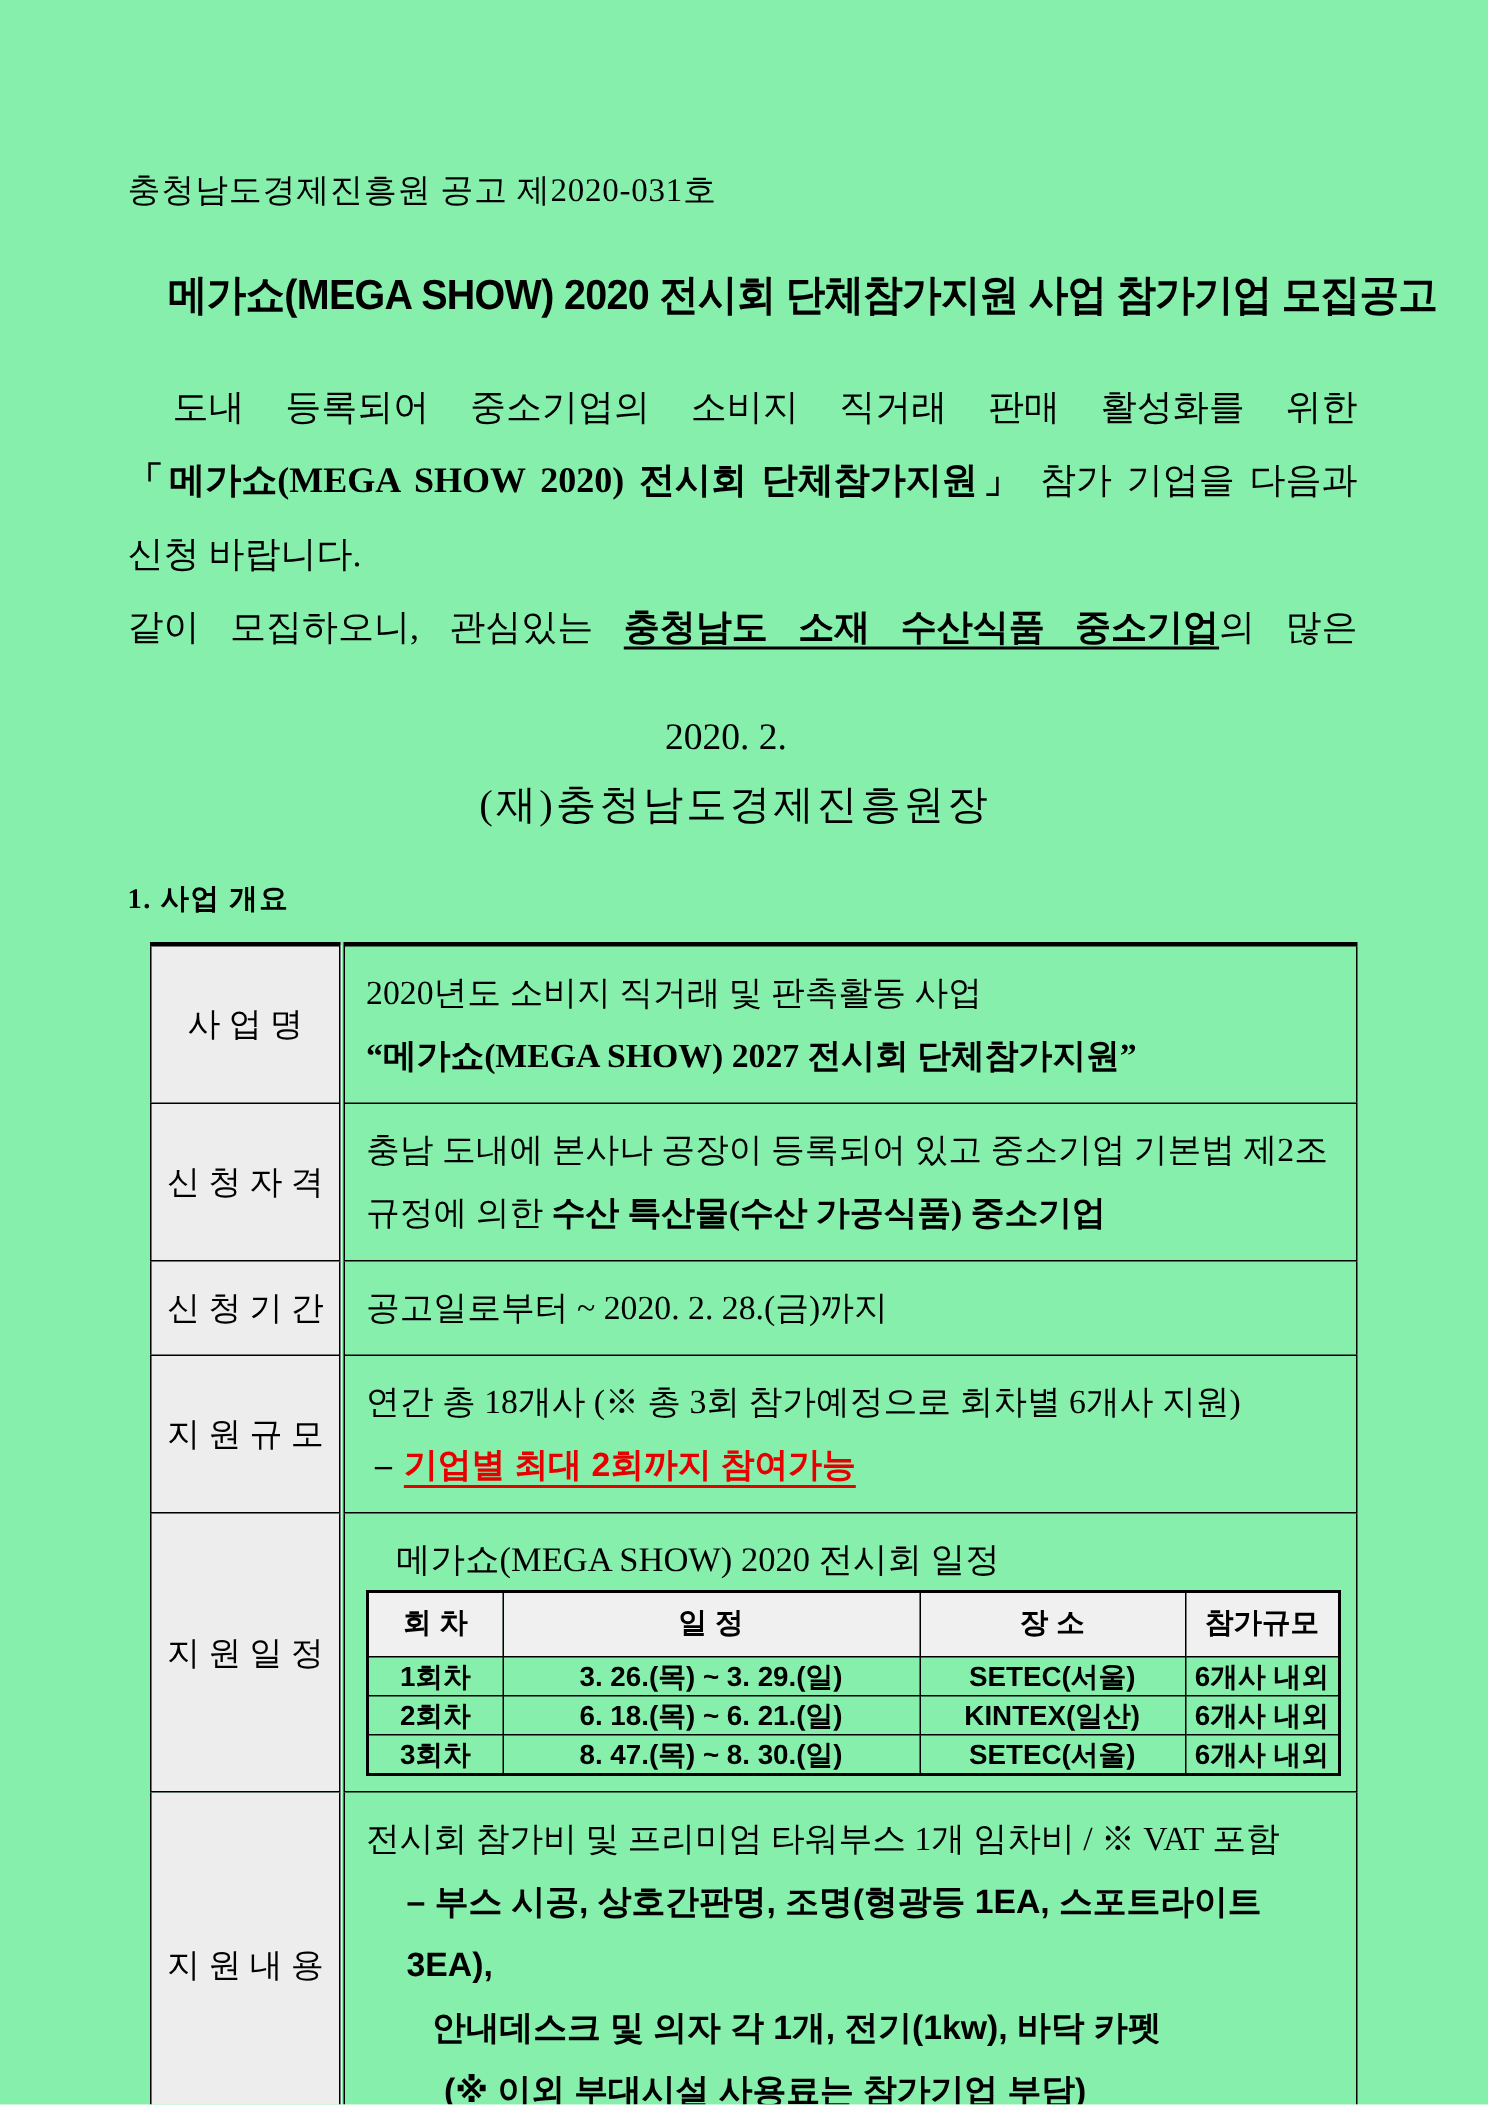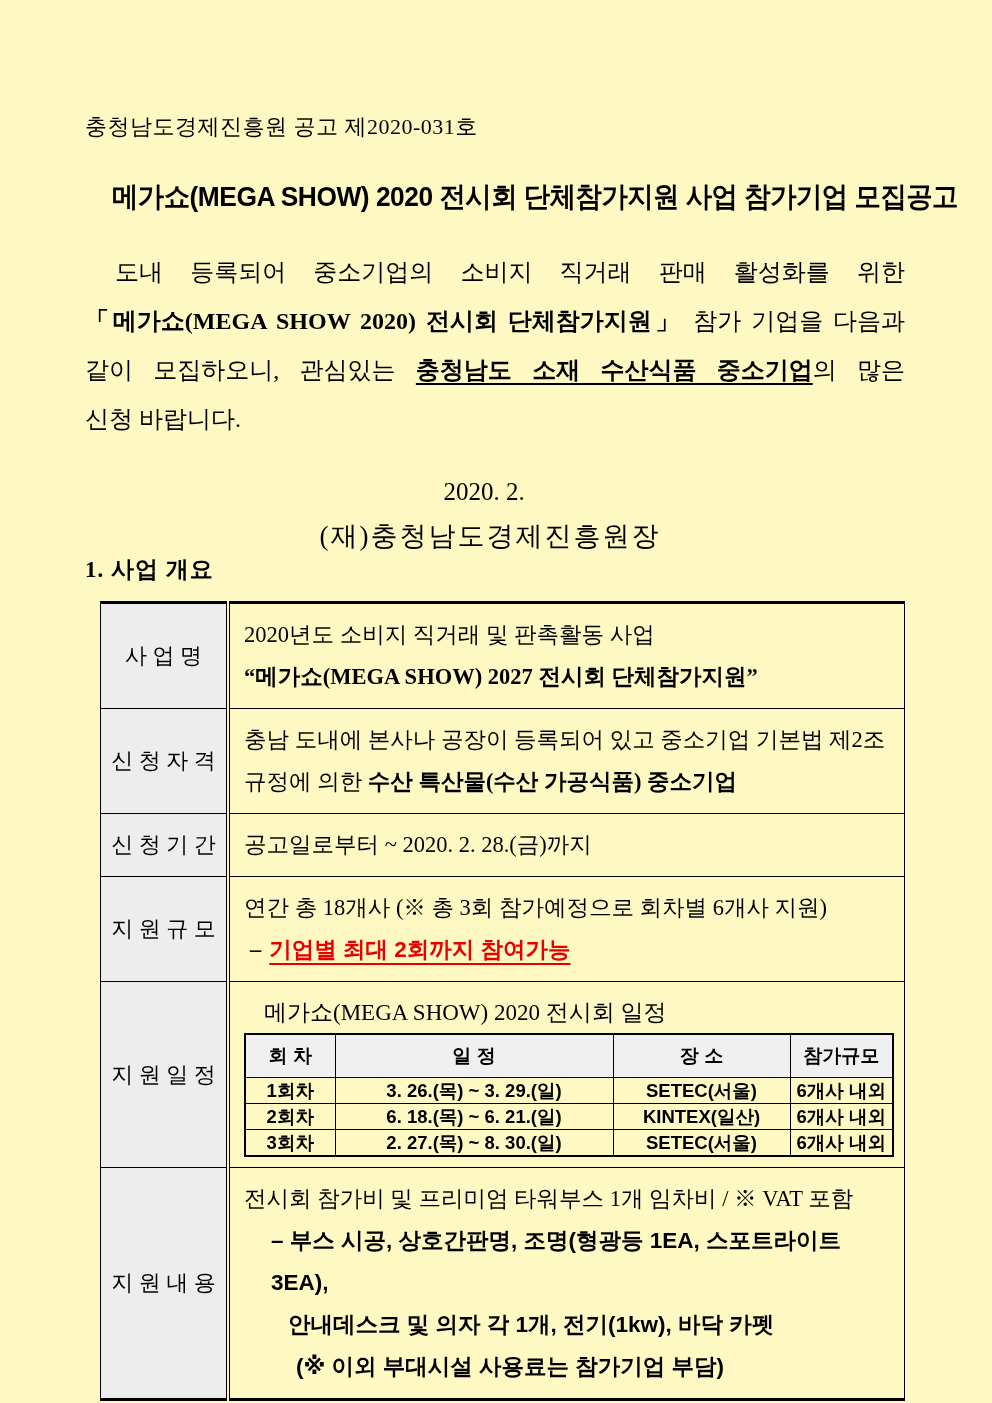--- a/index.html
+++ b/index.html
@@ -10,21 +10,21 @@
   }
   *{box-sizing:border-box;margin:0;padding:0;}
   html,body{background:#ffffff;}
   body{
     font-family:"Liberation Serif","DejaVu Serif",serif;
     color:var(--ink,#000);
   }
   .page{
     position:relative;
     width:992px;height:1403px;
-    background:#fef9c3;
+    background:#86efac;
     padding:112px 87px 40px 85px;
     overflow:hidden;
   }
   
   .notice-no{
     font-size:22px;
     letter-spacing:0.5px;
   }
   .title-wrap{
     margin-top:36px;
@@ -68,21 +68,22 @@
   .signer-line{
     margin-top:12px;
     width:820px;
     text-align:center;
     font-size:27px;
     letter-spacing:2px;
     padding-right:10px;
   }
   
   .sec-title{
-    font-size:23px;
+    margin-top:32px;
+    font-size:19px;
     font-weight:700;
     letter-spacing:1px;
   }
   
   table.main{
     margin-top:16px;
     margin-left:15px;
     width:805px;
     border-collapse:collapse;
     border-top:3px solid #000;
@@ -169,25 +170,25 @@
     <h1 class="title">메가쇼(MEGA SHOW) 2020 전시회 단체참가지원 사업 참가기업 모집공고</h1>
   </div>
 
   <div class="intro">
     <div class="line indent">
       <span>도내 등록되어 중소기업의 소비지 직거래 판매 활성화를 위한</span>
     </div>
     <div class="line">
       <span class="b">「메가쇼(MEGA SHOW 2020) 전시회 단체참가지원」</span><span> 참가 기업을 다음과</span>
     </div>
+    <div class="line last">
+      <span>신청 바랍니다.</span>
+    </div>
     <div class="line">
       <span>같이 모집하오니, 관심있는 </span><span class="b u">충청남도 소재 수산식품 중소기업</span><span>의 많은</span>
-    </div>
-    <div class="line last">
-      <span>신청 바랍니다.</span>
     </div>
   </div>
 
   <div class="date-line">2020. 2.</div>
   <div class="signer-line">(재)충청남도경제진흥원장</div>
 
   <h2 class="sec-title">1. 사업 개요</h2>
 
   <table class="main">
     <tbody>
@@ -246,21 +247,21 @@
                 <td>6개사 내외</td>
               </tr>
               <tr>
                 <td>2회차</td>
                 <td>6. 18.(목) ~ 6. 21.(일)</td>
                 <td>KINTEX(일산)</td>
                 <td>6개사 내외</td>
               </tr>
               <tr>
                 <td>3회차</td>
-                <td>2. 27.(목) ~ 8. 30.(일)</td>
+                <td>8. 47.(목) ~ 8. 30.(일)</td>
                 <td>SETEC(서울)</td>
                 <td>6개사 내외</td>
               </tr>
             </tbody>
           </table>
         </td>
       </tr>
       <tr class="r6">
         <th>지 원 내 용</th>
         <td>

